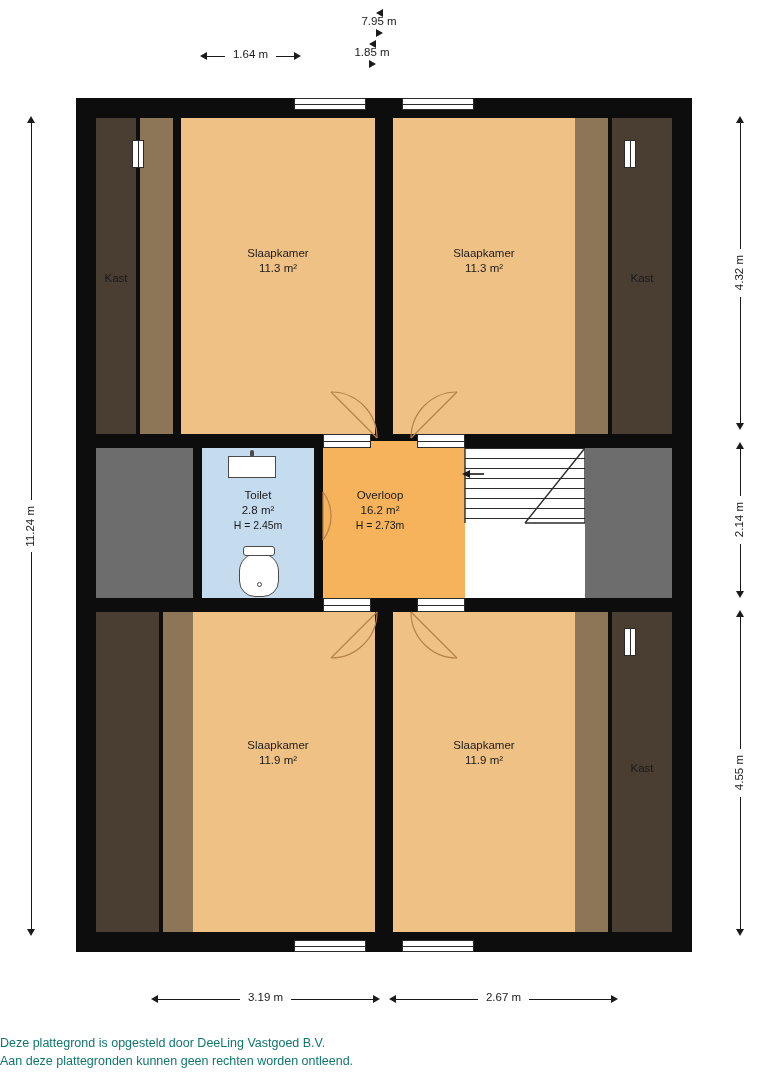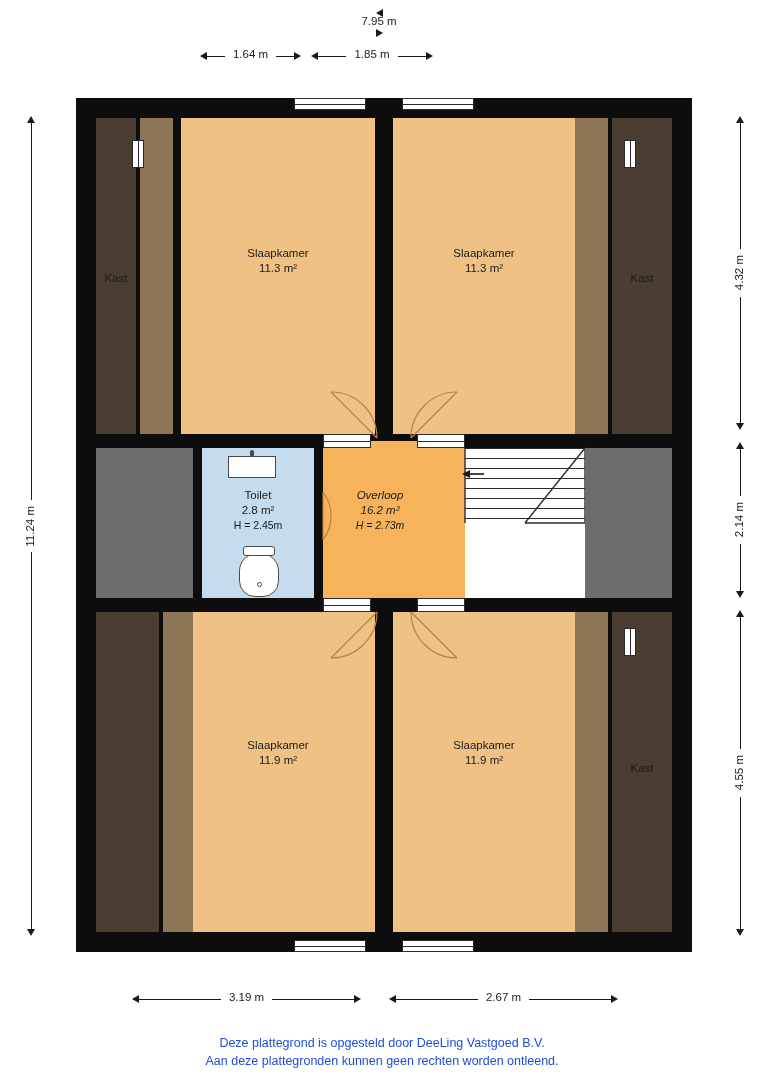--- a/index.html
+++ b/index.html
@@ -142,24 +142,23 @@
   .step {
     position: absolute;
     left: 0; right: 0;
     height: 1px;
     background: #2b2b2b;
   }
 
   .footer {
     position: absolute;
     left: 0; right: 0;
-    text-align: center;
     font-size: 12.5px;
     line-height: 18px;
-    color: #1d4ed8;
+    color: #0f766e;
   }
 </style>
 </head>
 <body>
 
 <div class="plan">
 
   <div class="dim dim-h" style="left:86px; top:9px; width:586px; height:14px;flex-direction:column;">
     <div class="cap-l"></div>
     <div class="line"></div>
@@ -169,21 +168,21 @@
   </div>
 
   <div class="dim dim-h" style="left:200px; top:49px; width:101px; height:14px;">
     <div class="cap-l"></div>
     <div class="line"></div>
     <div class="label">1.64 m</div>
     <div class="line"></div>
     <div class="cap-r"></div>
   </div>
 
-  <div class="dim dim-h" style="left:311px; top:49px; width:122px; height:14px;">
+  <div class="dim dim-h" style="left:311px; top:40px; width:122px; height:14px;flex-direction:column;">
     <div class="cap-l"></div>
     <div class="line"></div>
     <div class="label">1.85 m</div>
     <div class="line"></div>
     <div class="cap-r"></div>
   </div>
 
   <div class="dim dim-v" style="left:24px; top:116px; width:14px; height:820px;">
     <div class="cap-t"></div>
     <div class="line"></div>
@@ -209,21 +208,21 @@
   </div>
 
   <div class="dim dim-v" style="left:733px; top:610px; width:14px; height:326px;">
     <div class="cap-t"></div>
     <div class="line"></div>
     <div class="label">4.55 m</div>
     <div class="line"></div>
     <div class="cap-b"></div>
   </div>
 
-  <div class="dim dim-h" style="left:132px; top:992px; width:229px; height:14px;">
+  <div class="dim dim-h" style="left:151px; top:992px; width:229px; height:14px;">
     <div class="cap-l"></div>
     <div class="line"></div>
     <div class="label">3.19 m</div>
     <div class="line"></div>
     <div class="cap-r"></div>
   </div>
 
   <div class="dim dim-h" style="left:389px; top:992px; width:229px; height:14px;">
     <div class="cap-l"></div>
     <div class="line"></div>
@@ -352,21 +351,21 @@
       <div class="nm">Slaapkamer</div>
       <div class="ar">11.3 m²</div>
     </div>
 
     <div class="label-block" style="left:124px; top:390px; width:116px;">
       <div class="nm">Toilet</div>
       <div class="ar">2.8 m²</div>
       <div class="ht">H = 2.45m</div>
     </div>
 
-    <div class="label-block" style="left:248px; top:390px; width:112px;font-style:italic;">
+    <div class="label-block" style="left:248px; top:390px; width:112px;">
       <div class="nm">Overloop</div>
       <div class="ar">16.2 m²</div>
       <div class="ht">H = 2.73m</div>
     </div>
 
     <div class="label-block" style="left:126px; top:640px; width:152px;">
       <div class="nm">Slaapkamer</div>
       <div class="ar">11.9 m²</div>
     </div>
 

